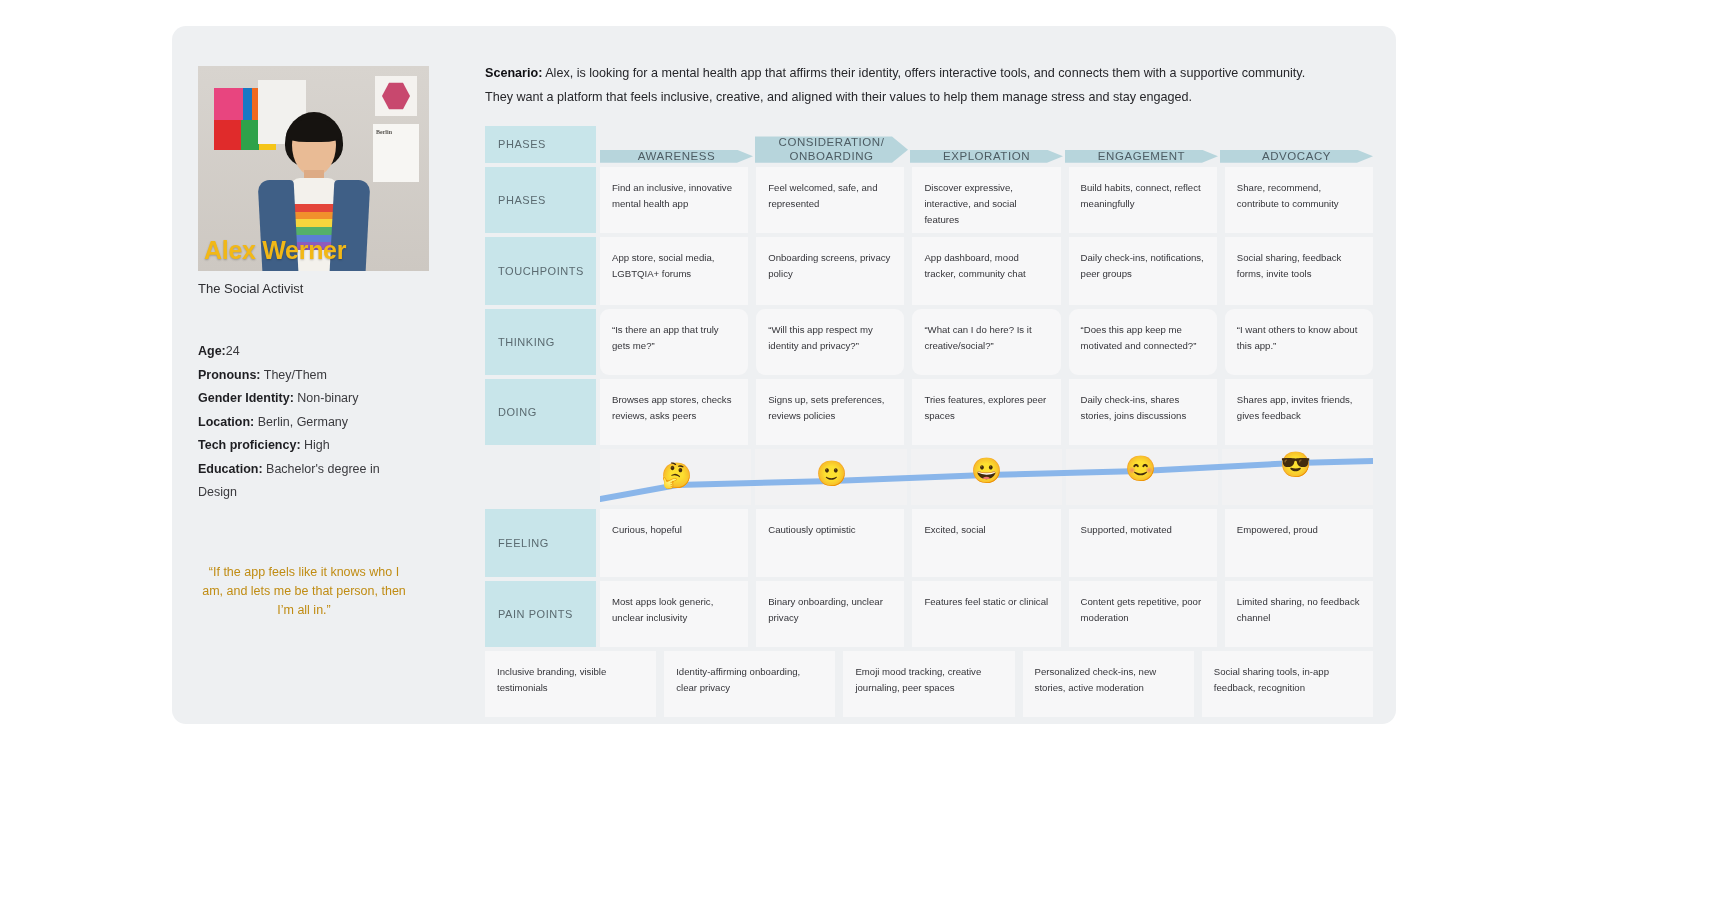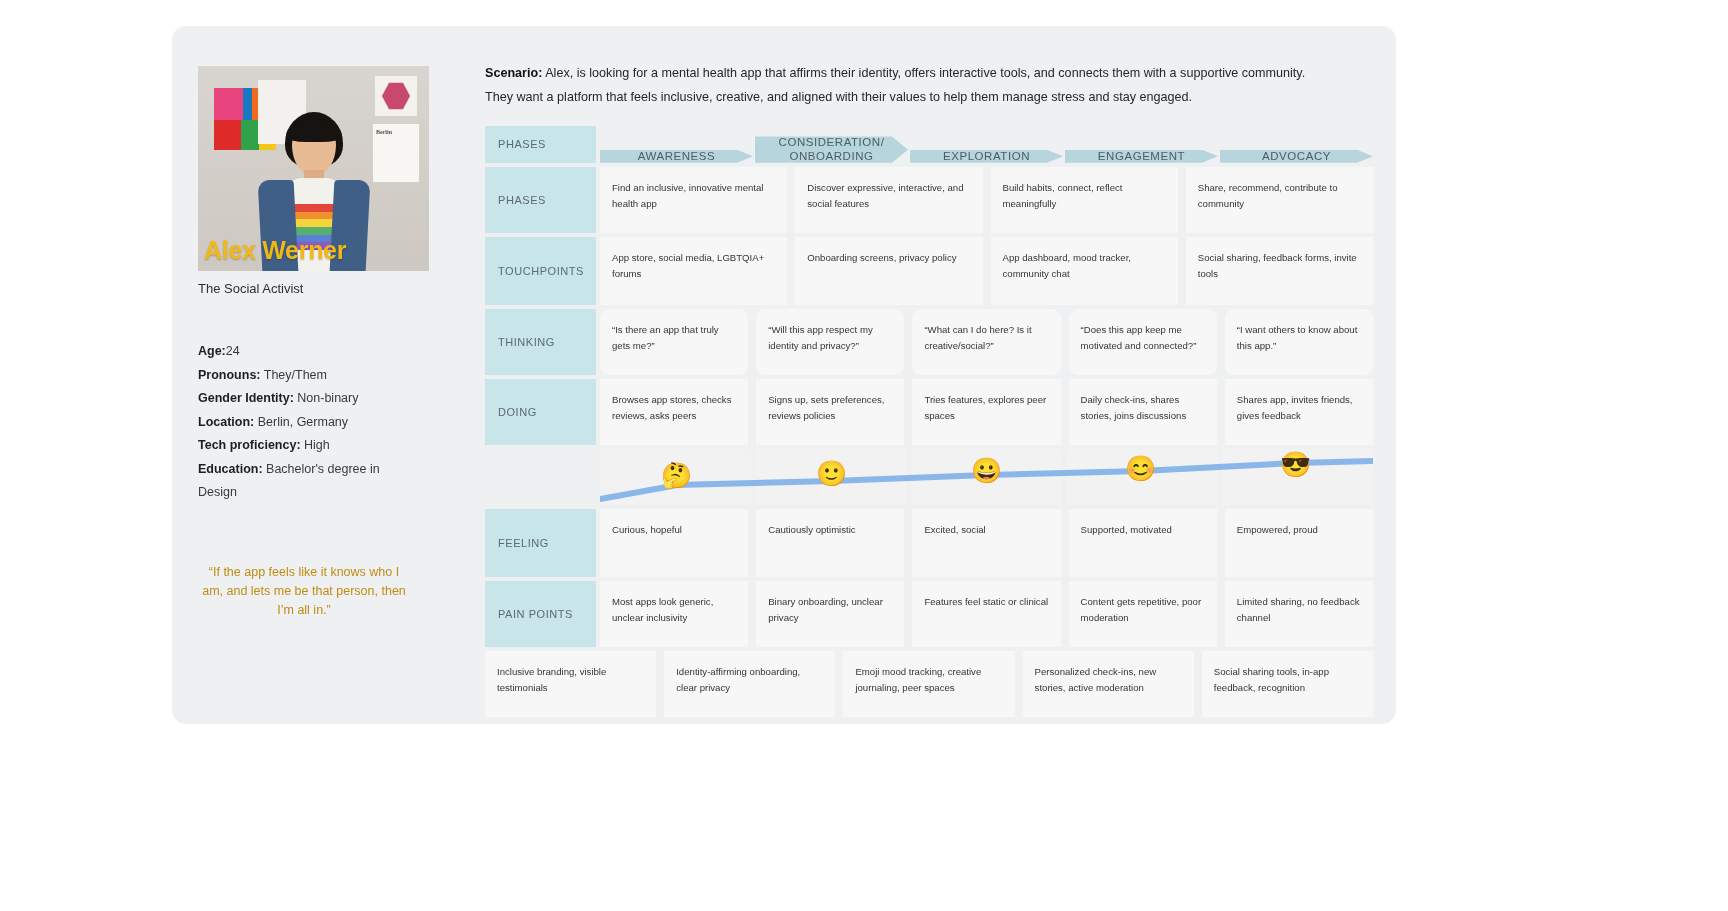--- a/index.html
+++ b/index.html
@@ -202,32 +202,34 @@
             <div class="phase">EXPLORATION</div>
             <div class="phase">ENGAGEMENT</div>
             <div class="phase">ADVOCACY</div>
           </div>
         </div>
 
         <div class="row rowH-goal">
           <div class="lbl">PHASES</div>
           <div class="cells">
             <div class="cell">Find an inclusive, innovative mental health app</div>
+            <div class="cell">Feel welcomed, safe, and represented</div>
             <div class="cell">Discover expressive, interactive, and social features</div>
             <div class="cell">Build habits, connect, reflect meaningfully</div>
             <div class="cell">Share, recommend, contribute to community</div>
           </div>
         </div>
 
         <div class="row rowH-touch">
           <div class="lbl">TOUCHPOINTS</div>
           <div class="cells">
             <div class="cell">App store, social media, LGBTQIA+ forums</div>
             <div class="cell">Onboarding screens, privacy policy</div>
             <div class="cell">App dashboard, mood tracker, community chat</div>
+            <div class="cell">Daily check-ins, notifications, peer groups</div>
             <div class="cell">Social sharing, feedback forms, invite tools</div>
           </div>
         </div>
 
         <div class="row rowH-think">
           <div class="lbl">THINKING</div>
           <div class="cells">
             <div class="cell rounded">“Is there an app that truly gets me?”</div>
             <div class="cell rounded">“Will this app respect my identity and privacy?”</div>
             <div class="cell rounded">“What can I do here? Is it creative/social?”</div>

